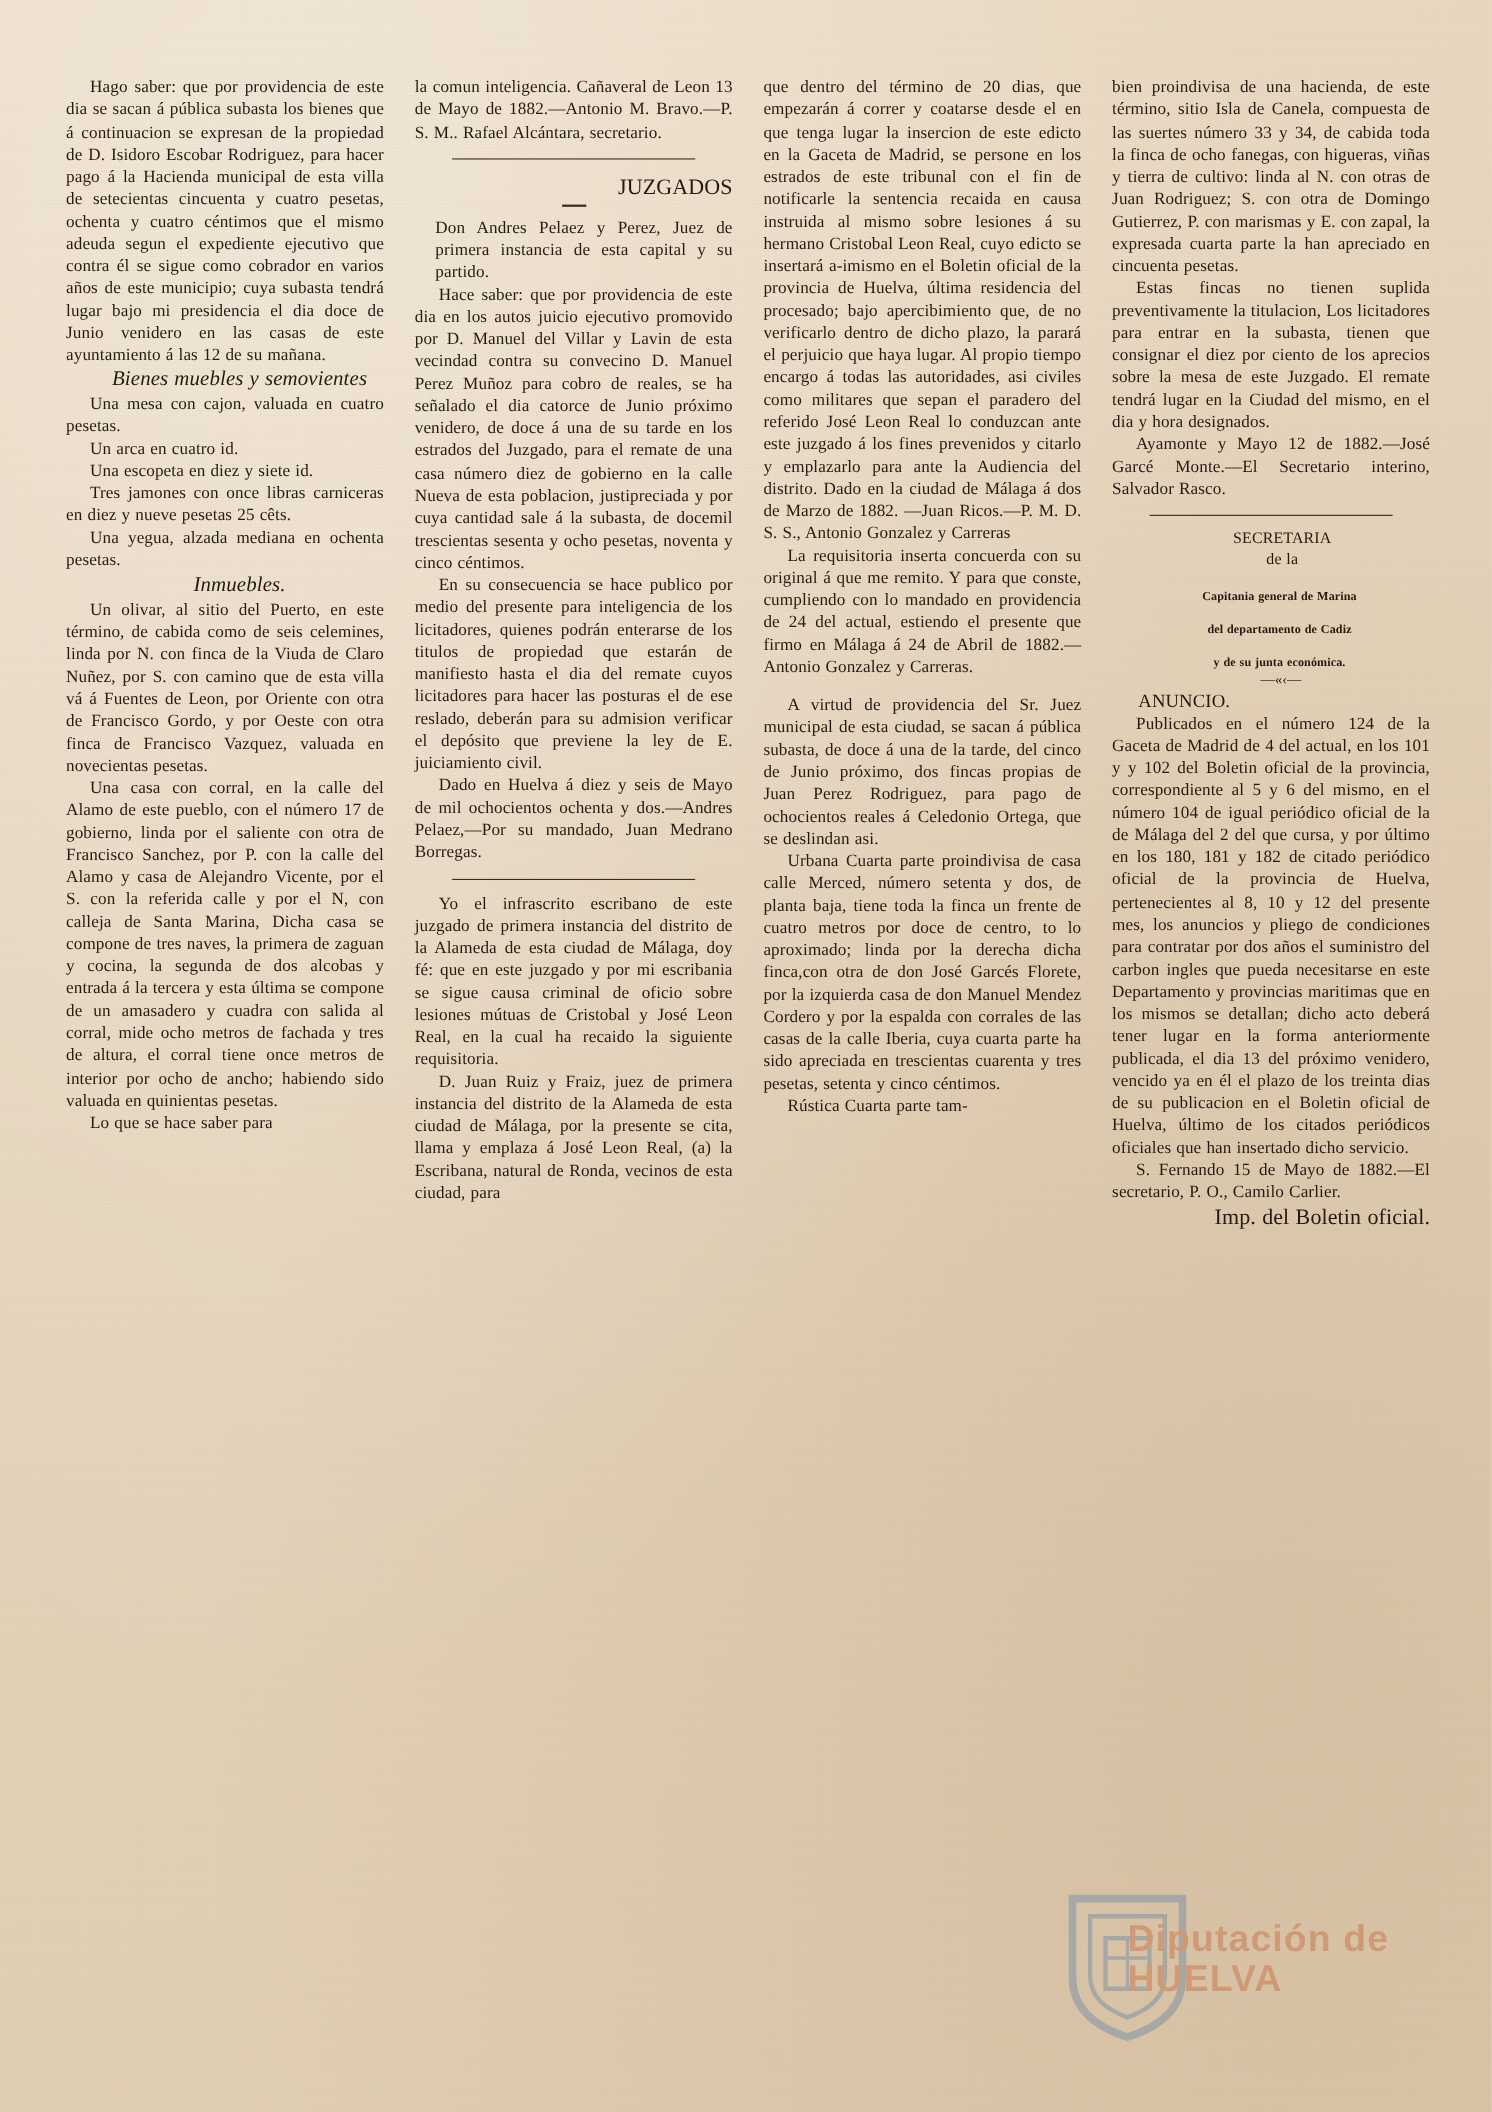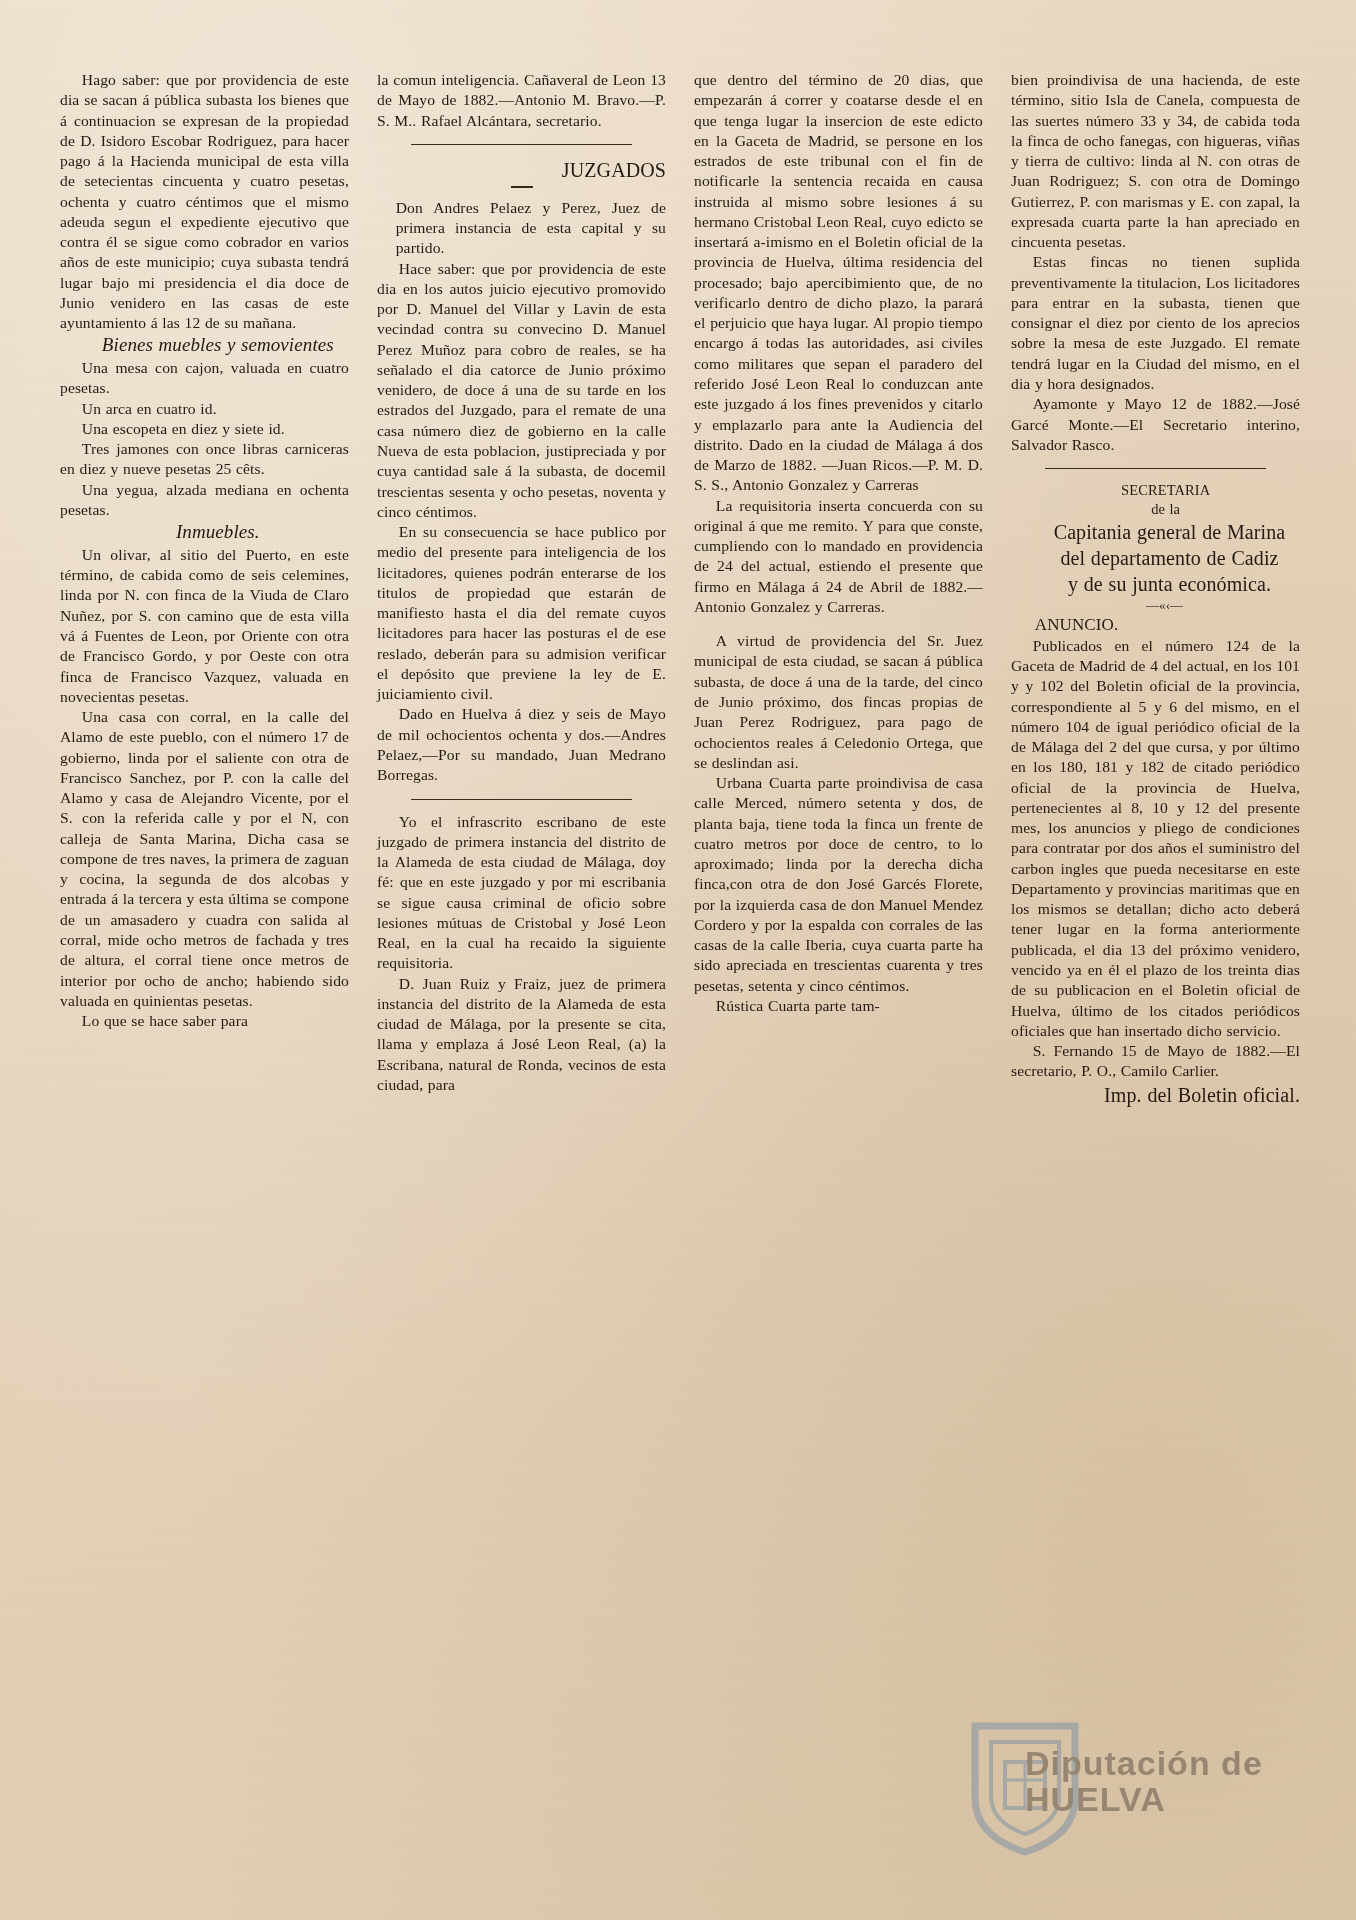--- a/index.html
+++ b/index.html
@@ -81,22 +81,23 @@
     margin: 3px auto 10px auto;
   }
   .sub-head {
     text-align: center;
     font-size: 14.5px;
     text-indent: 0;
     margin: 0;
     letter-spacing: .5px;
   }
   .sub-head.b {
-    font-weight: normal;
-    font-size: 20px;
+    font-weight: bold;
+    font-size: 11px;
+    margin-top: 16px;
   }
   .deco {
     text-align: center;
     text-indent: 0;
     margin: 2px 0 10px 0;
     font-size: 13px;
     letter-spacing: 2px;
   }
   .anuncio {
     text-align: left;
@@ -130,21 +131,21 @@
     pointer-events: none;
   }
   .wm-text {
     position: absolute;
     left: 60px;
     top: 86px;
     font-family: "Liberation Sans", sans-serif;
     font-weight: bold;
     font-size: 34px;
     line-height: 1.05;
-    color: #000000;
+    color: #c2410c;
     letter-spacing: 1px;
   }
   .wm-shield {
     position: absolute;
     left: 0;
     top: 58px;
   }
 </style>
 </head>
 <body>

